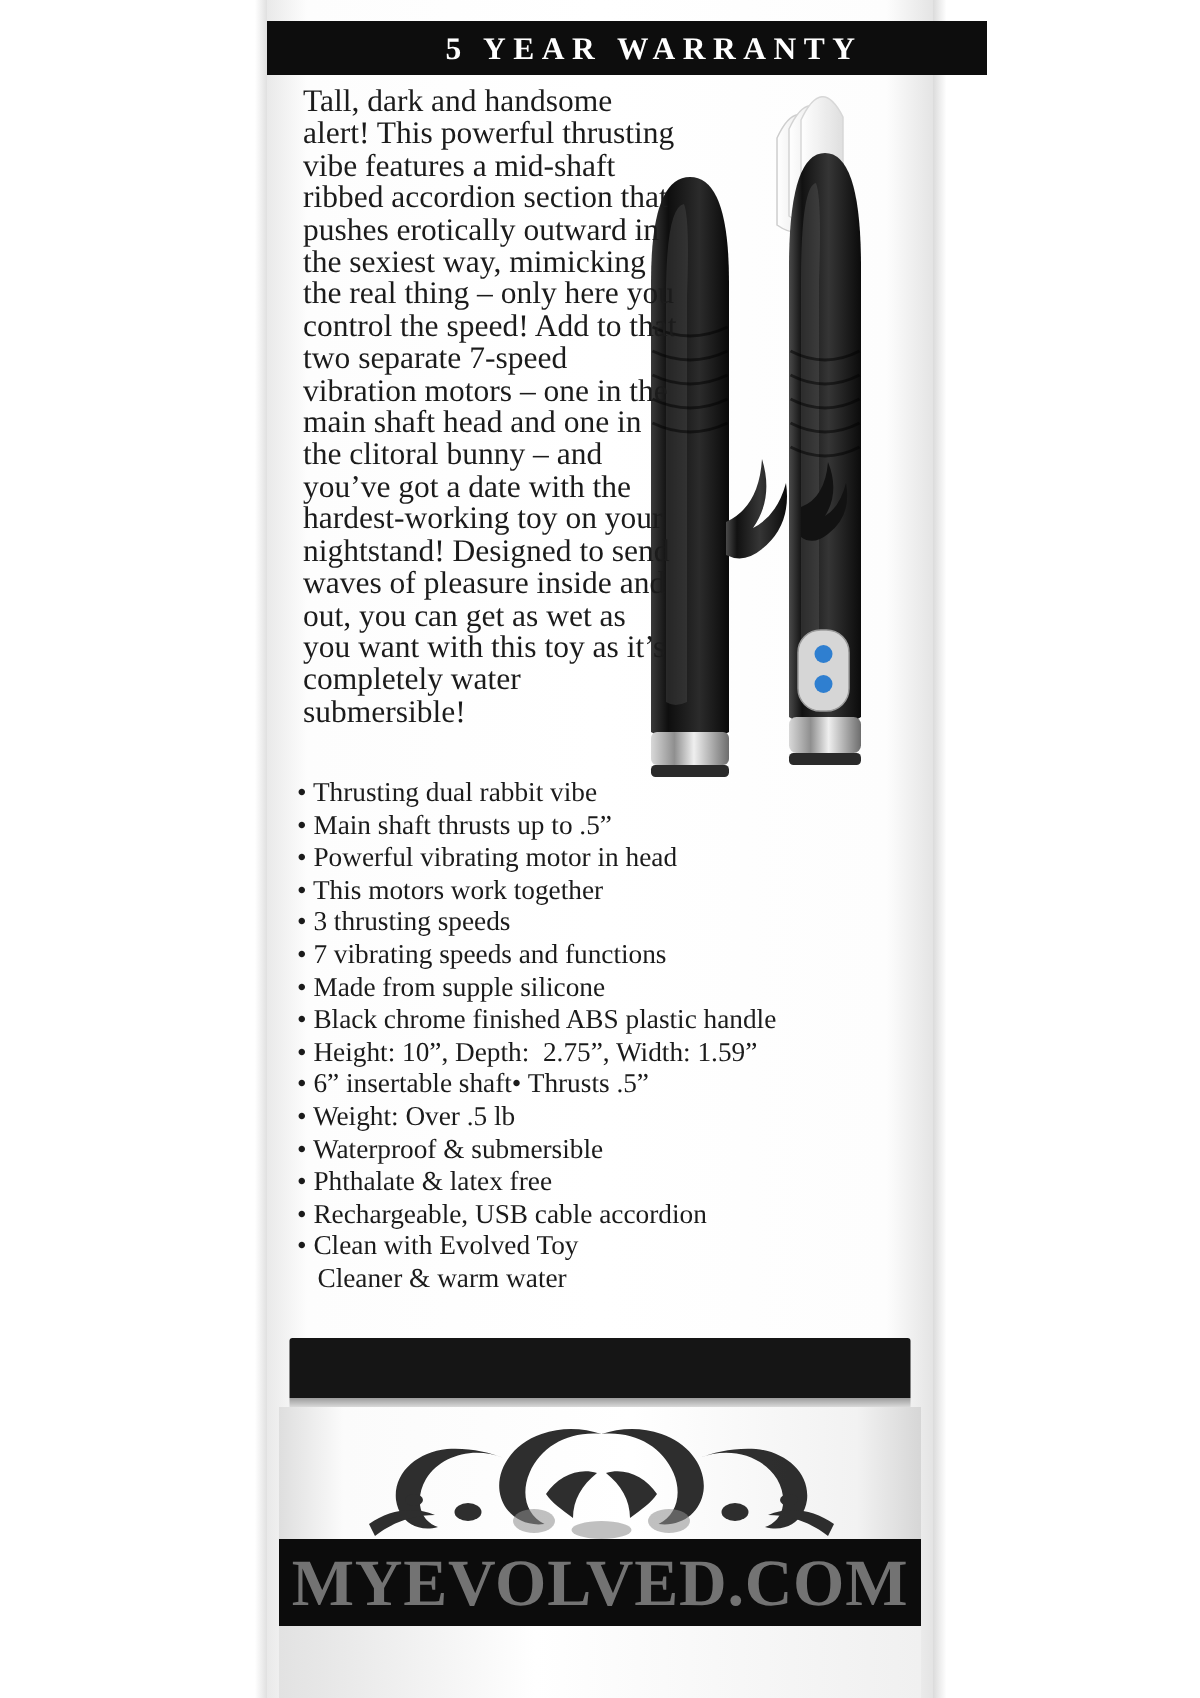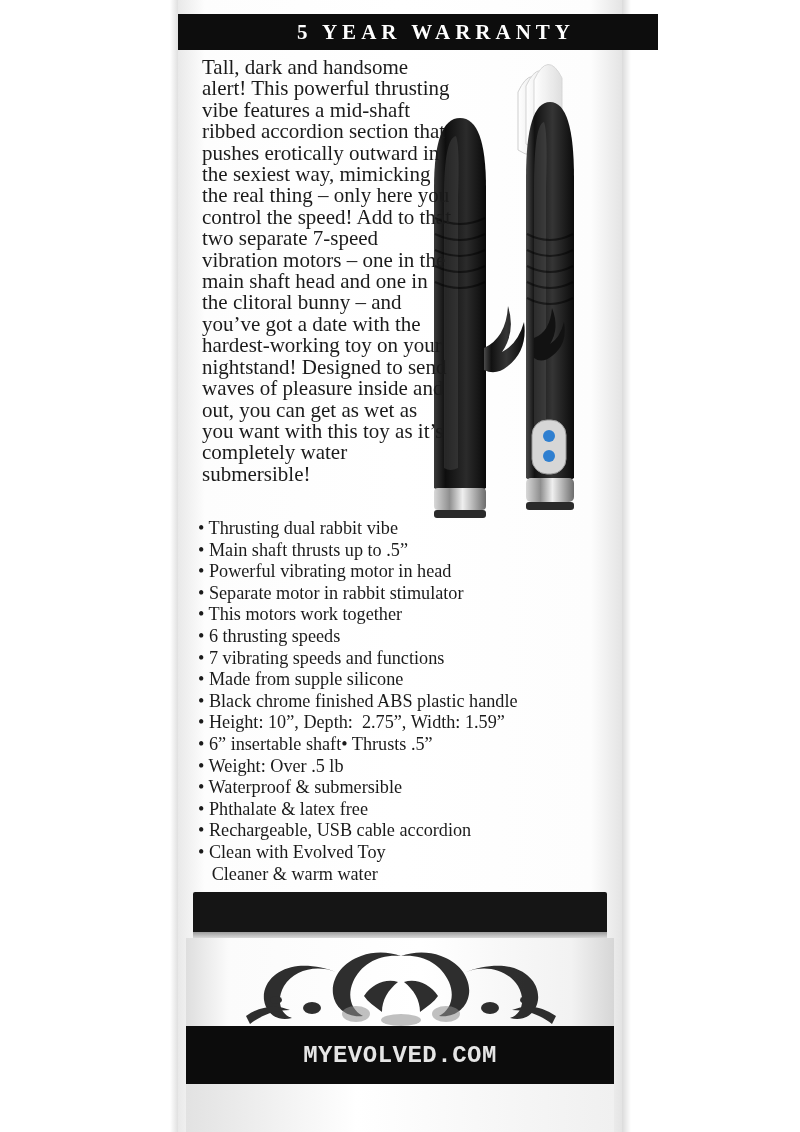--- a/index.html
+++ b/index.html
@@ -147,23 +147,23 @@
     left: 8px;
     top: 1026px;
     width: 428px;
     height: 58px;
     background: #0c0c0c;
     display: flex;
     align-items: center;
     justify-content: center;
   }
   #brand-bar .txt {
-    color: #e5e5e5;
-    font-family: Liberation Mono, monospace;
-    font-size: 24px;
+    color: #737373;
+    font-family: Liberation Serif, serif;
+    font-size: 44px;
     font-weight: bold;
     letter-spacing: 0.5px;
     white-space: nowrap;
   }
   #bottom-strip {
     position: absolute;
     left: 8px;
     top: 1084px;
     width: 428px;
     height: 48px;
@@ -262,23 +262,22 @@
         </g>
       </svg>
     </div>
 
     <div id="description">Tall, dark and handsome alert! This powerful thrusting vibe features a mid-shaft ribbed accordion section that pushes erotically outward in the sexiest way, mimicking the real thing – only here you control the speed! Add to that two separate 7-speed vibration motors – one in the main shaft head and one in the clitoral bunny – and you’ve got a date with the hardest-working toy on your nightstand! Designed to send waves of pleasure inside and out, you can get as wet as you want with this toy as it’s completely water submersible!</div>
 
     <div id="features">
       <div class="bullet"><span>•</span> <span>Thrusting dual rabbit vibe</span></div>
       <div class="bullet"><span>•</span> <span>Main shaft thrusts up to .5”</span></div>
       <div class="bullet"><span>•</span> <span>Powerful vibrating motor in head</span></div>
-      <div class="bullet"><span>•</span> <span>Separate motor in rabbit stimulator</span></div>
       <div class="bullet"><span>•</span> <span>This motors work together</span></div>
-      <div class="bullet"><span>•</span> <span>6 thrusting speeds</span></div>
+      <div class="bullet"><span>•</span> <span>3 thrusting speeds</span></div>
       <div class="bullet"><span>•</span> <span>7 vibrating speeds and functions</span></div>
       <div class="bullet"><span>•</span> <span>Made from supple silicone</span></div>
       <div class="bullet"><span>•</span> <span>Black chrome finished ABS plastic handle</span></div>
       <div class="bullet"><span>•</span> <span>Height: 10”, Depth:  2.75”, Width: 1.59”</span></div>
       <div class="bullet"><span>•</span> <span>6” insertable shaft• Thrusts .5”</span></div>
       <div class="bullet"><span>•</span> <span>Weight: Over .5 lb</span></div>
       <div class="bullet"><span>•</span> <span>Waterproof &amp; submersible</span></div>
       <div class="bullet"><span>•</span> <span>Phthalate &amp; latex free</span></div>
       <div class="bullet"><span>•</span> <span>Rechargeable, USB cable accordion</span></div>
       <div class="bullet"><span>•</span> <span>Clean with Evolved Toy

